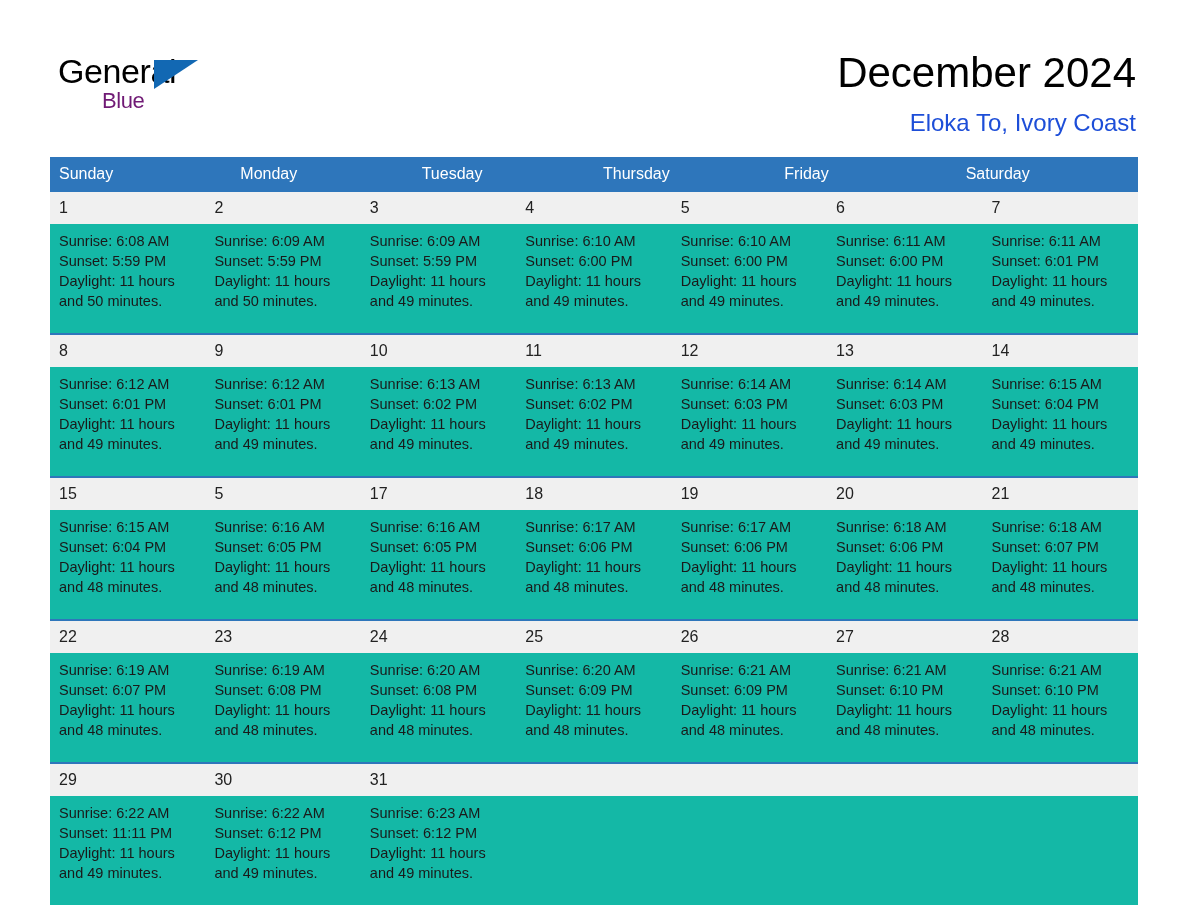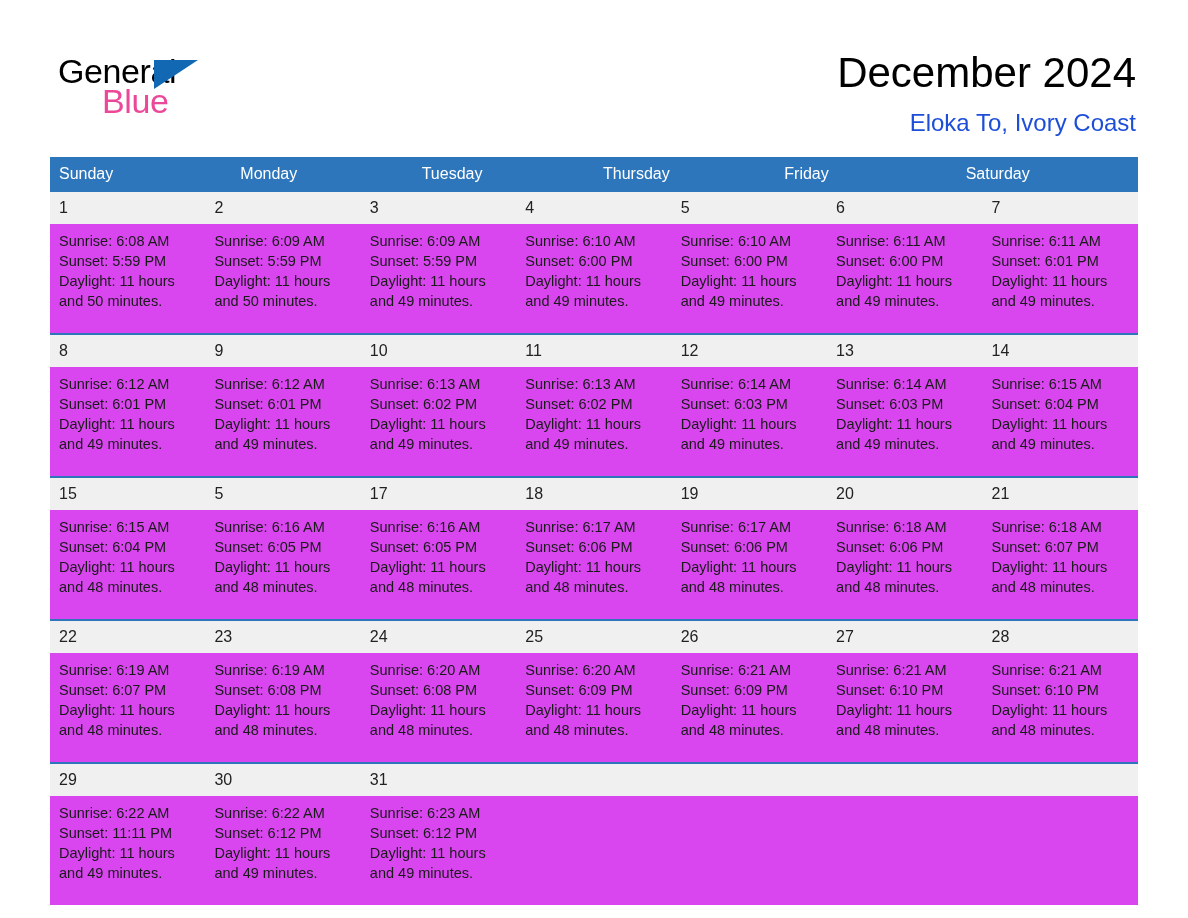--- a/index.html
+++ b/index.html
@@ -53,23 +53,23 @@
     top: 8px;
     width: 0;
     height: 0;
     border-left: 44px solid #1268b3;
     border-bottom: 29px solid transparent;
   }
   .logo-blue {
     position: absolute;
     left: 44px;
     top: 30px;
-    font-size: 34px;
+    font-size: 22px;
     letter-spacing: -0.4px;
-    color: #ec4899;
+    color: #701a75;
     line-height: 38px;
   }
 
   .title-block {
     position: absolute;
     right: 52px;
     top: 48px;
     text-align: right;
   }
   .cal-title {
@@ -125,21 +125,21 @@
     flex: 1 1 0;
     min-width: 0;
     font-size: 16px;
     line-height: 20px;
     color: #222222;
     padding: 6px 0 6px 9px;
     box-sizing: border-box;
   }
   .detail-band {
     display: flex;
-    background: #d946ef;
+    background: #14b8a6;
     padding-bottom: 22px;
   }
   .detail-cell {
     flex: 1 1 0;
     min-width: 0;
     padding: 7px 6px 0 9px;
     box-sizing: border-box;
   }
   .detail-line {
     font-size: 14.5px;

